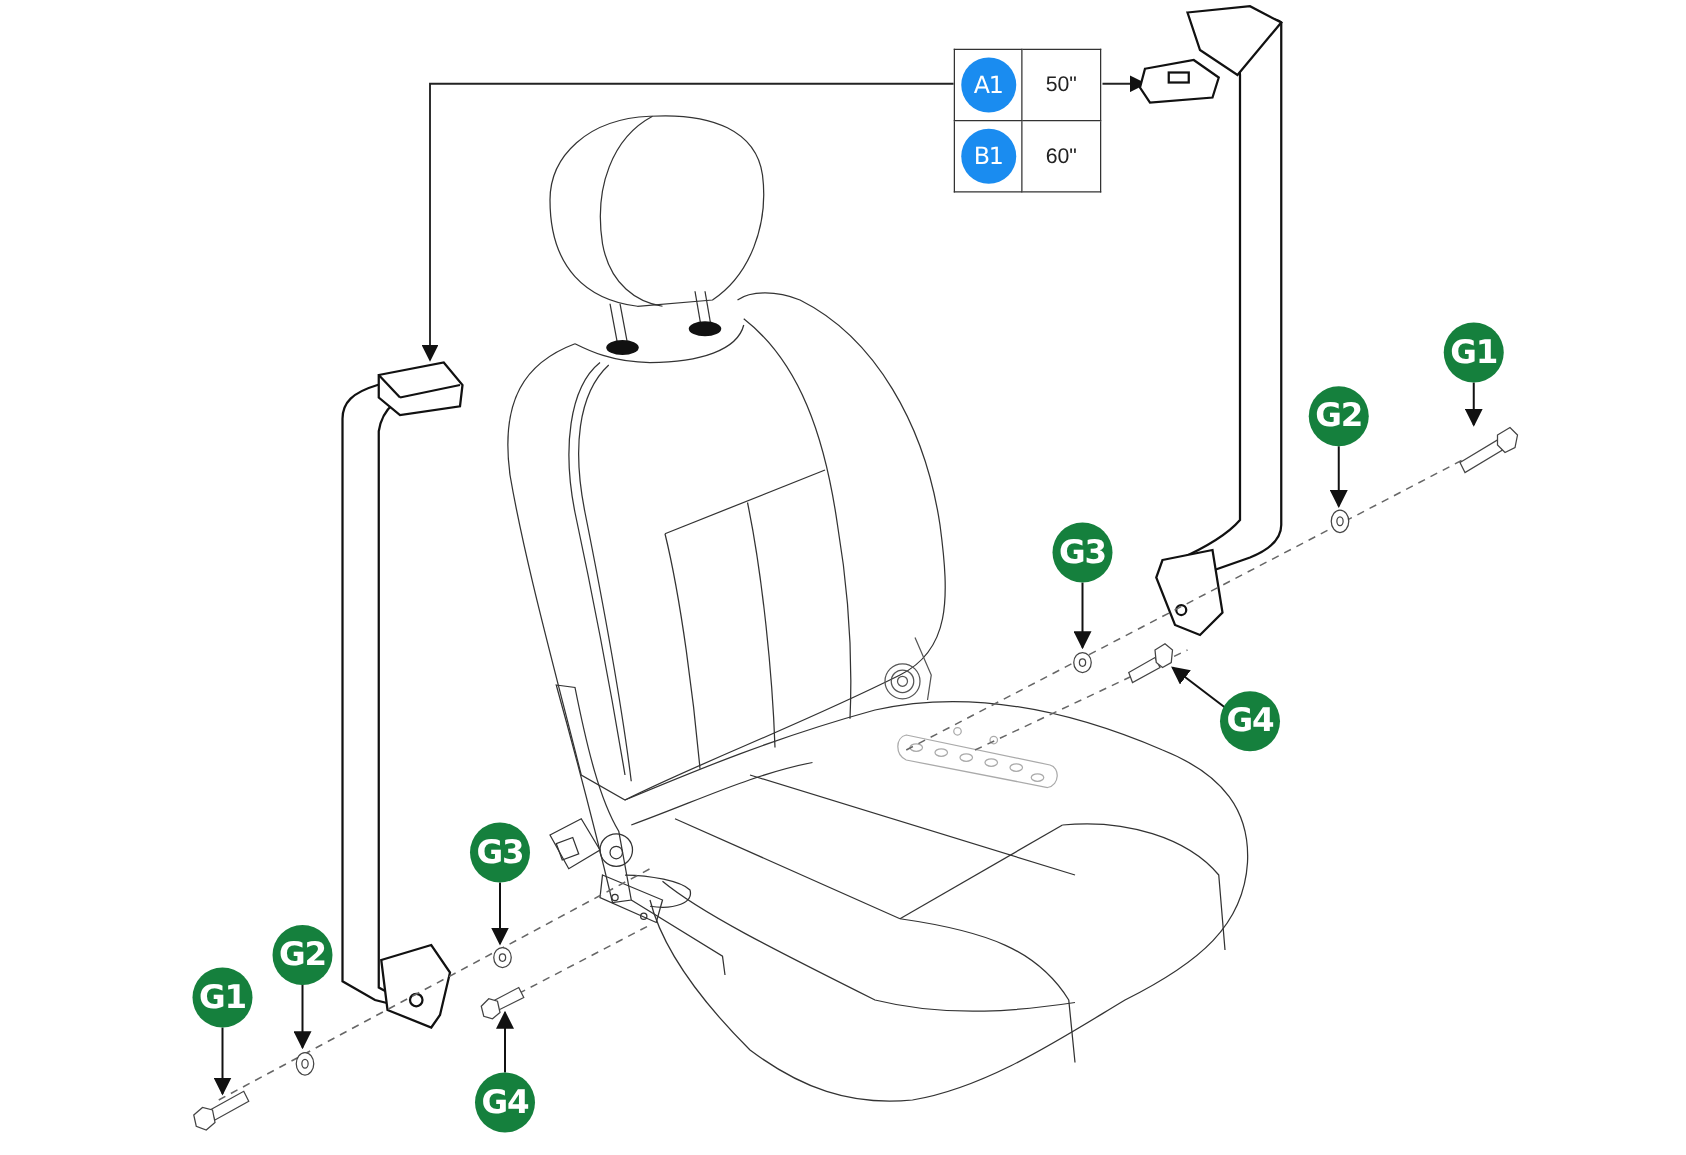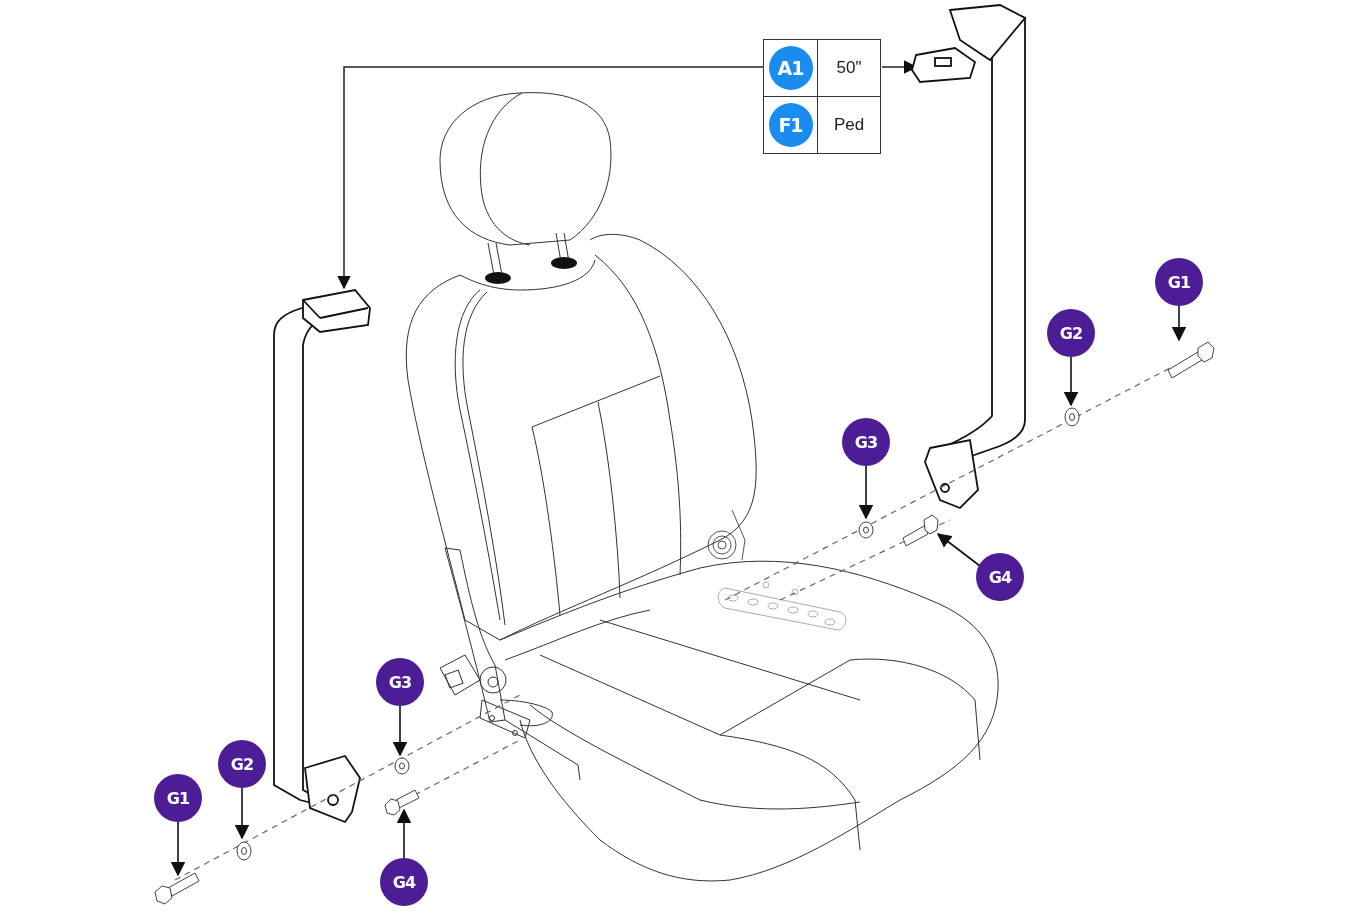--- a/index.html
+++ b/index.html
@@ -1,25 +1,25 @@
 <!DOCTYPE html>
 <html><head>
 <meta charset="utf-8">
 <style>
   html, body { margin:0; padding:0; background:#ffffff; }
   body { width:1349px; height:924px; position:relative; overflow:hidden; font-family:"DejaVu Sans", sans-serif; }
   #art { position:absolute; left:0; top:0; width:1349px; height:924px; }
-  .callout { position:absolute; width:48px; height:48px; border-radius:50%; background:#4c1d95; color:#fff;
-             font-family:"DejaVu Sans", sans-serif; font-weight:bold; font-size:16px; letter-spacing:-1px;
+  .callout { position:absolute; width:48px; height:48px; border-radius:50%; background:#15803d; color:#fff;
+             font-family:"DejaVu Sans", sans-serif; font-weight:bold; font-size:26px; letter-spacing:-1px;
              display:flex; align-items:center; justify-content:center; cursor:pointer; }
   #legend { position:absolute; left:763px; top:39px; border-collapse:collapse; background:#fff; }
   #legend td { border:1.5px solid #333; padding:0; height:56px; }
   #legend td.code { width:53px; text-align:center; position:relative; }
   #legend td.val { width:62px; text-align:center; font-family:"Liberation Sans", sans-serif; font-size:17px; color:#222; }
-  #legend .badge { width:44px; height:44px; border-radius:50%; background:#1a8cf0; color:#fff; font-weight:bold;
+  #legend .badge { width:44px; height:44px; border-radius:50%; background:#1a8cf0; color:#fff; font-weight:normal;
                    font-size:19px; letter-spacing:-1px; display:flex; align-items:center; justify-content:center; margin:0 auto; }
 </style>
 </head>
 <body>
 
 <svg id="art" viewBox="0 0 1349 924" xmlns="http://www.w3.org/2000/svg">
   <defs>
     <marker id="arrow" viewBox="0 0 10 10" refX="9" refY="5" markerWidth="9" markerHeight="9" orient="auto-start-reverse">
       <path d="M0,0 L10,5 L0,10 z" fill="#111"></path>
     </marker>
@@ -175,23 +175,23 @@
 <table id="legend">
   <tbody>
     <tr>
       <td class="code">
           <div class="badge">A1</div>
         </td>
       <td class="val">50"</td>
     </tr>
     <tr>
       <td class="code">
-          <div class="badge">F1</div>
+          <div class="badge">B1</div>
         </td>
-      <td class="val">Ped</td>
+      <td class="val">60"</td>
     </tr>
   </tbody>
 </table>
 
 <div class="callout" style="left:1155px;top:258px;">G1</div>
 <div class="callout" style="left:1047px;top:309px;">G2</div>
 <div class="callout" style="left:842px;top:418px;">G3</div>
 <div class="callout" style="left:976px;top:553px;">G4</div>
 <div class="callout" style="left:154px;top:774px;">G1</div>
 <div class="callout" style="left:218px;top:740px;">G2</div>

